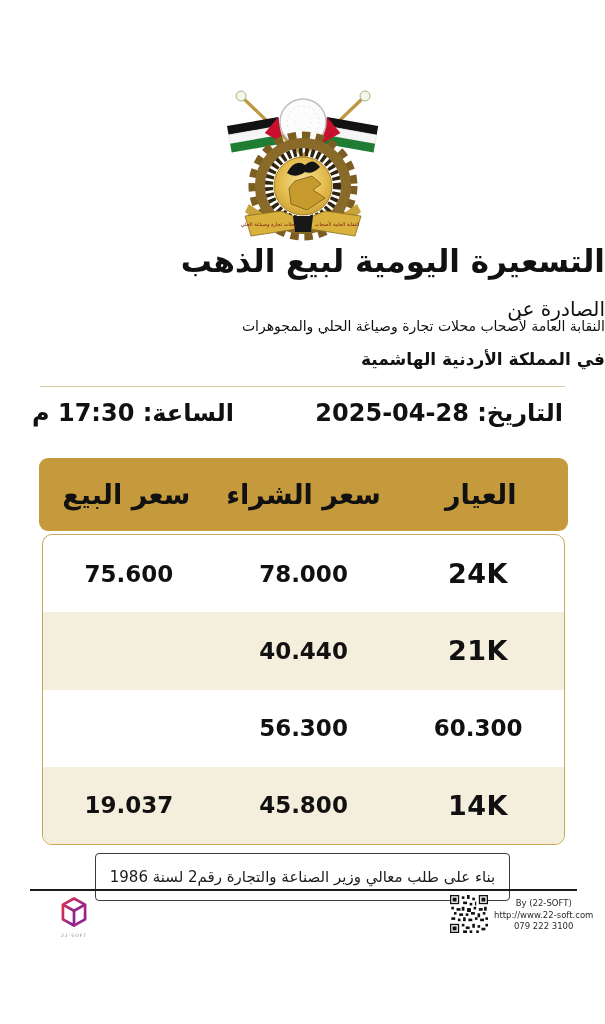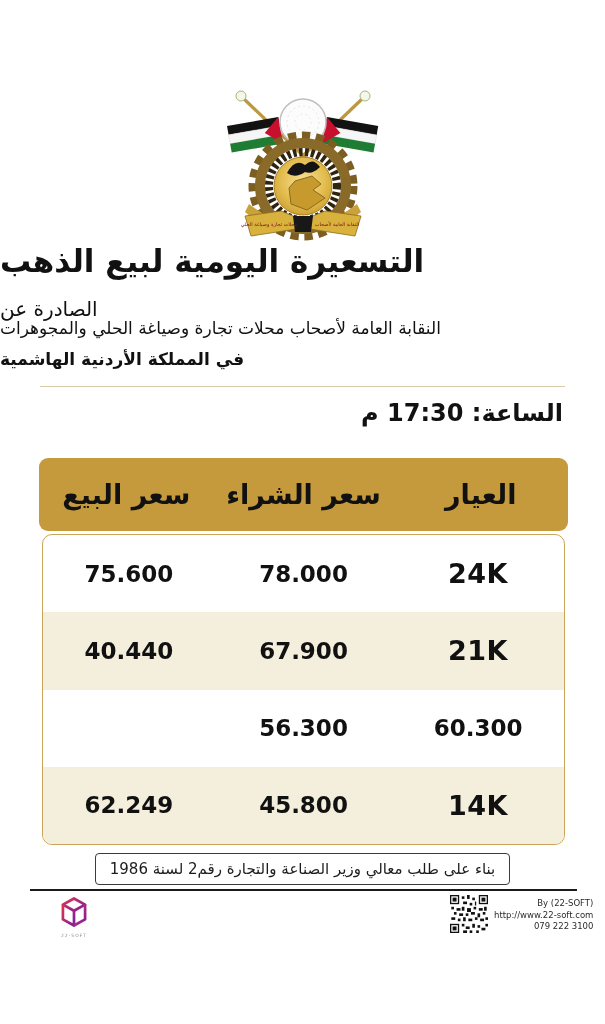--- a/index.html
+++ b/index.html
@@ -3,26 +3,26 @@
 <meta charset="utf-8">
 <style>
   * { margin:0; padding:0; box-sizing:border-box; }
   html,body { background:#888; }
   .page {
     position:relative; width:605px; height:1024px; margin:0 auto;
     background:#ffffff; overflow:hidden;
     font-family:"DejaVu Sans", sans-serif; color:#111;
   }
   .abs { position:absolute; }
-  .ctr { left:0; right:0; text-align:left; }
+  .ctr { left:0; right:0; text-align:right; }
 
   
   .title   { top:243px; font-size:31px; font-weight:700; letter-spacing:-0.5px; }
   .issued  { top:297px; font-size:20px; font-weight:400; }
-  .issuer  { top:318px; font-size:17px; font-weight:500; }
+  .issuer  { top:318px; font-size:14px; font-weight:500; }
   .country { top:349px; font-size:17px; font-weight:600; }
   .divider1{ top:386px; left:40px; right:40px; height:1px; background:#d9cba6; }
 
   
   .daterow { top:399px; left:32px; right:42px; display:flex; direction:rtl;
              justify-content:space-between; font-size:24px; font-weight:700; }
 
   
   .thead { top:458px; left:39px; width:529px; height:73px;
            background:var(--header-gold,#c49a3d); border-radius:9px;
@@ -34,26 +34,26 @@
            display:grid; grid-template-rows:repeat(4,1fr); }
   .trow  { display:grid; grid-template-columns:33% 34% 33%; direction:rtl;
            align-items:center; text-align:center; font-weight:700; }
   .trow.alt { background:var(--row-cream,#f4eedc); }
   .cell-karat { font-size:27px; letter-spacing:0.5px;text-align:center; }
   .cell-num   { font-size:23px; }
 
   
   .notewrap { top:853px; left:0; right:0; text-align:center; }
   .note { display:inline-block; direction:rtl; font-size:15px; color:#1c1c1c;
-          border:1.5px solid #3c3c3c; border-radius:4px; padding:6px 14px; background:#fff; }
+          border:1.5px solid #3c3c3c; border-radius:4px; padding:14px 14px; background:#fff; }
   .sep  { top:889px; left:30px; right:28px; height:2px; background:#1b1b1b; }
   .logoblk { top:896px; left:52px; width:44px; text-align:center; }
   .logocap { font-size:4.5px; color:#8a8a8a; letter-spacing:1px; margin-top:1px; }
   .creditblk { top:895px; left:450px; display:flex; gap:6px; align-items:flex-start; }
-  .credittxt { font-size:8.5px; line-height:11.5px; color:#2b2b2b; direction:ltr; text-align:right;
+  .credittxt { font-size:8.5px; line-height:11.5px; color:#2b2b2b; direction:ltr; text-align:center;
                padding-top:3px; font-family:"DejaVu Sans", sans-serif; }
 </style>
 </head>
 <body>
 
 <div class="page">
 
   <svg class="abs" style="top:86px; left:215px;" width="176" height="156" viewBox="0 0 176 156" aria-hidden="true">
     <defs>
       <radialGradient id="goldGrad" cx="50%" cy="42%" r="65%">
@@ -111,48 +111,48 @@
     </g>
   </svg>
 
   <div class="abs ctr title">التسعيرة اليومية لبيع الذهب</div>
   <div class="abs ctr issued">الصادرة عن</div>
   <div class="abs ctr issuer">النقابة العامة لأصحاب محلات تجارة وصياغة الحلي والمجوهرات</div>
   <div class="abs ctr country">في المملكة الأردنية الهاشمية</div>
   <div class="abs divider1"></div>
 
   <div class="abs daterow">
+    <span>التاريخ: 28-04-2025</span>
     <span>الساعة: 17:30 م</span>
   </div>
 
   <div class="abs thead">
     <span>العيار</span>
     <span>سعر الشراء</span>
     <span>سعر البيع</span>
   </div>
 
   <div class="abs tbody">
     <div class="trow">
       <span class="cell-karat">24K</span>
       <span class="cell-num">78.000</span>
       <span class="cell-num">75.600</span>
     </div>
     <div class="trow alt">
       <span class="cell-karat">21K</span>
-      <span class="cell-num">67.900</span>
       <span class="cell-num">40.440</span>
     </div>
     <div class="trow">
       <span class="cell-num">60.300</span>
       <span class="cell-num">56.300</span>
     </div>
     <div class="trow alt">
       <span class="cell-karat">14K</span>
       <span class="cell-num">45.800</span>
-      <span class="cell-num">62.249</span>
+      <span class="cell-num">19.037</span>
     </div>
   </div>
 
   <div class="abs notewrap">
     <span class="note">بناء على طلب معالي وزير الصناعة والتجارة رقم2 لسنة 1986</span>
   </div>
 
   <div class="abs sep"></div>
 
   <div class="abs logoblk">

